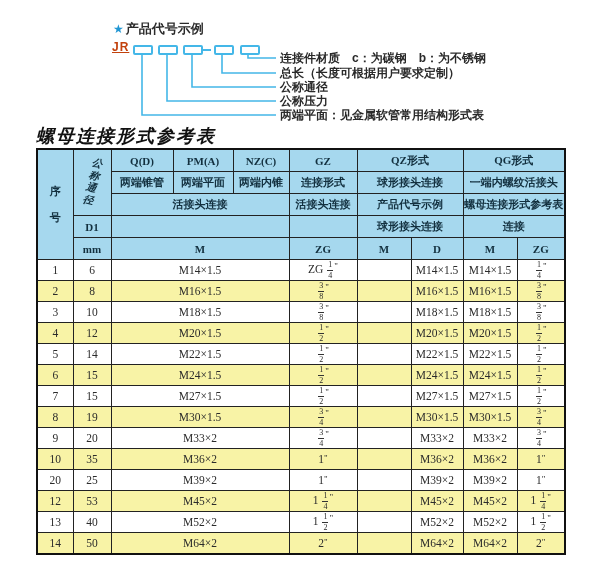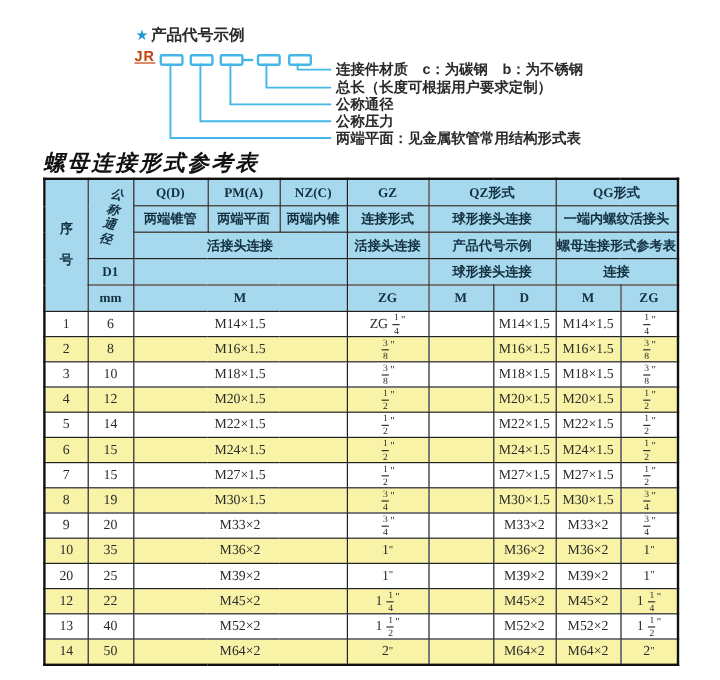--- a/index.html
+++ b/index.html
@@ -228,21 +228,21 @@
           <td>25</td>
           <td colspan="3">M39×2</td>
           <td>1<span class="inch">"</span></td>
           <td></td>
           <td>M39×2</td>
           <td>M39×2</td>
           <td>1<span class="inch">"</span></td>
         </tr>
         <tr class="alt">
           <td>12</td>
-          <td>22</td>
+          <td>53</td>
           <td colspan="3">M45×2</td>
           <td>1 <span class="frac"><span class="fn">1</span><span class="fd">4</span></span><span class="inch">"</span></td>
           <td></td>
           <td>M45×2</td>
           <td>M45×2</td>
           <td>1 <span class="frac"><span class="fn">1</span><span class="fd">4</span></span><span class="inch">"</span></td>
         </tr>
         <tr>
           <td>13</td>
           <td>40</td>

